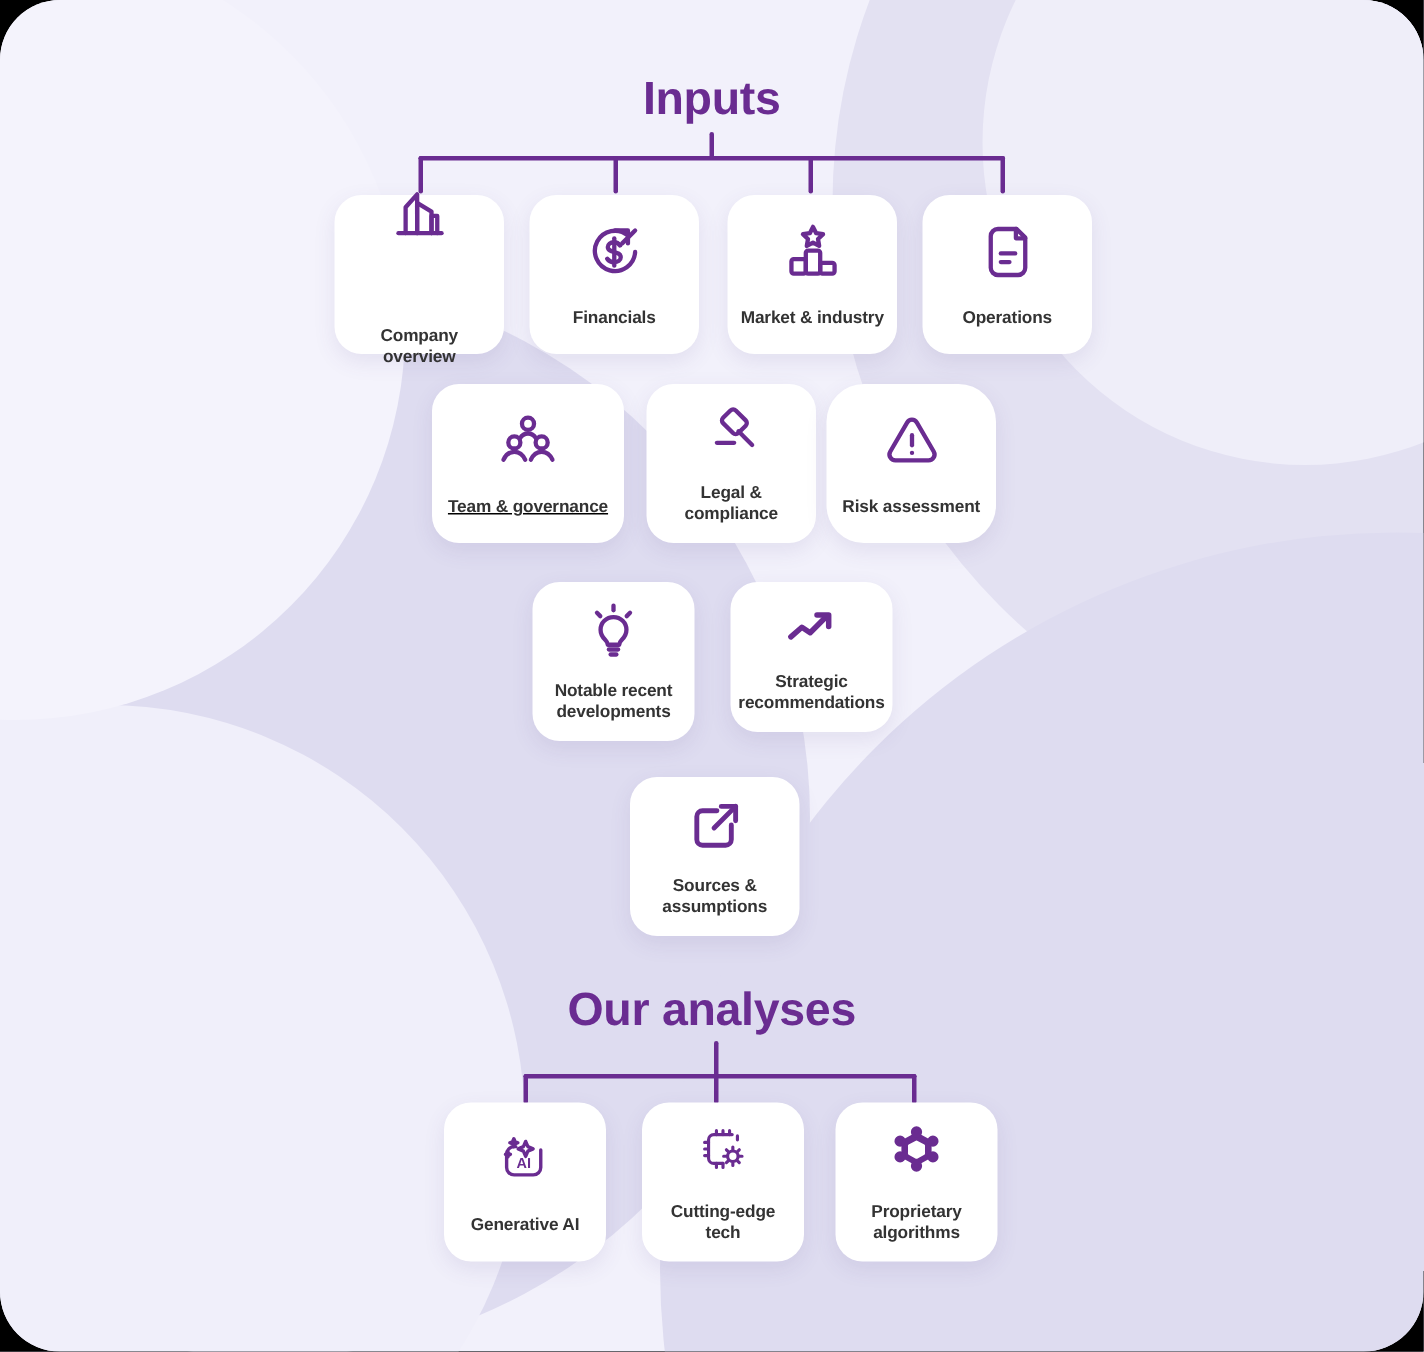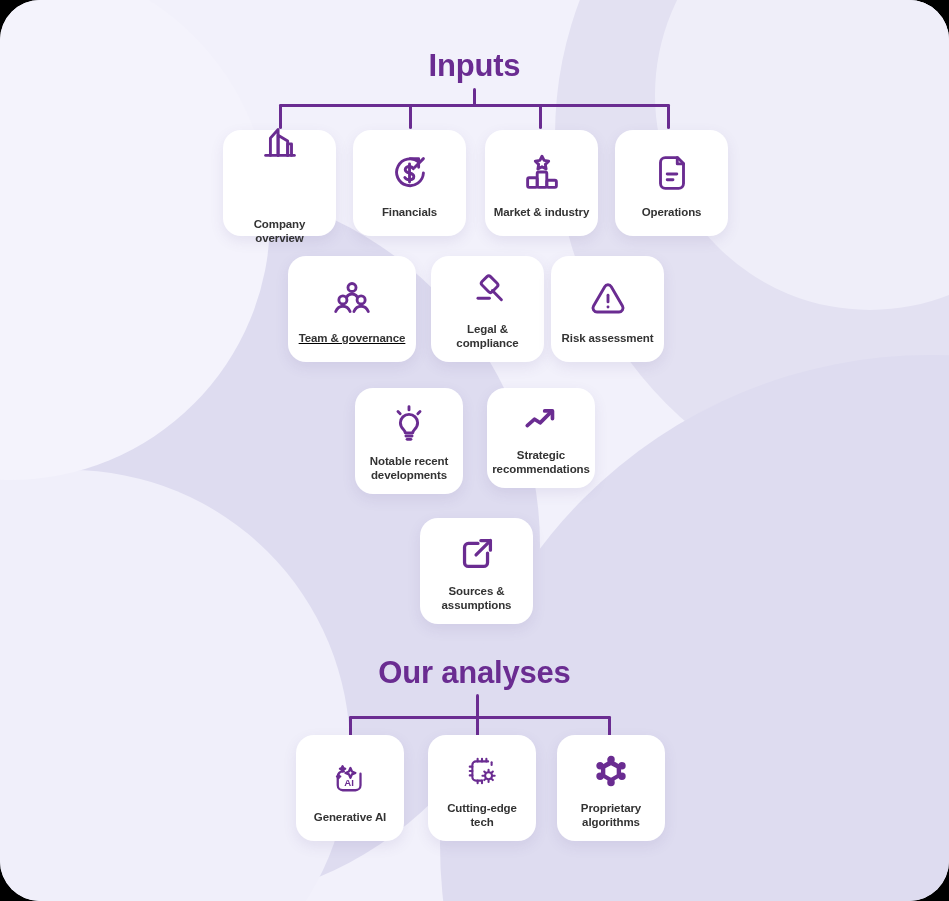--- a/index.html
+++ b/index.html
@@ -51,21 +51,20 @@
     box-shadow:0 5px 14px rgba(90,70,140,0.10);
     display:flex;
     flex-direction:column;
     align-items:center;
     justify-content:center;
     box-sizing:border-box;
     padding:10px 6px 12px;
   }
   .card .icon {
     display:flex;
-    align-items:center;
     justify-content:center;
     height:56px;
     margin-bottom:4px;
   }
   .card .icon svg { display:block; }
   .card .label {
     font-size:11.5px;
     font-weight:bold;
     color:#333333;
     text-align:center;
@@ -163,21 +162,21 @@
     <span class="icon">
       <svg width="46" height="46" viewBox="0 0 48 48" fill="none" stroke="#6A2C91" stroke-width="3" stroke-linecap="round" stroke-linejoin="round">
         <rect x="18.2" y="9.6" width="15" height="12.5" rx="2.6" transform="rotate(45 25.7 15.8)"></rect>
         <path d="M28.5 22.5L38 32"></path>
         <path d="M13.5 30.5h12"></path>
       </svg>
     </span>
     <span class="label">Legal &amp; compliance</span>
   </div>
 
-  <div class="card" style="left:551px;top:256px;width:113px;height:106px;">
+  <div class="card" style="left:551px;top:256px;width:113px;height:106px;border-radius:25px;">
     <span class="icon">
       <svg width="46" height="46" viewBox="0 0 48 48" fill="none" stroke="#6A2C91" stroke-width="3" stroke-linecap="round" stroke-linejoin="round">
         <path d="M20.6 11.2L8.9 31.3c-1.6 2.8.4 6.2 3.6 6.2h23c3.2 0 5.2-3.4 3.6-6.2L27.4 11.2c-1.6-2.7-5.3-2.7-6.8 0z"></path>
         <path d="M24 20v7"></path>
         <path d="M24 32.2v.1"></path>
       </svg>
     </span>
     <span class="label">Risk assessment</span>
   </div>
 

